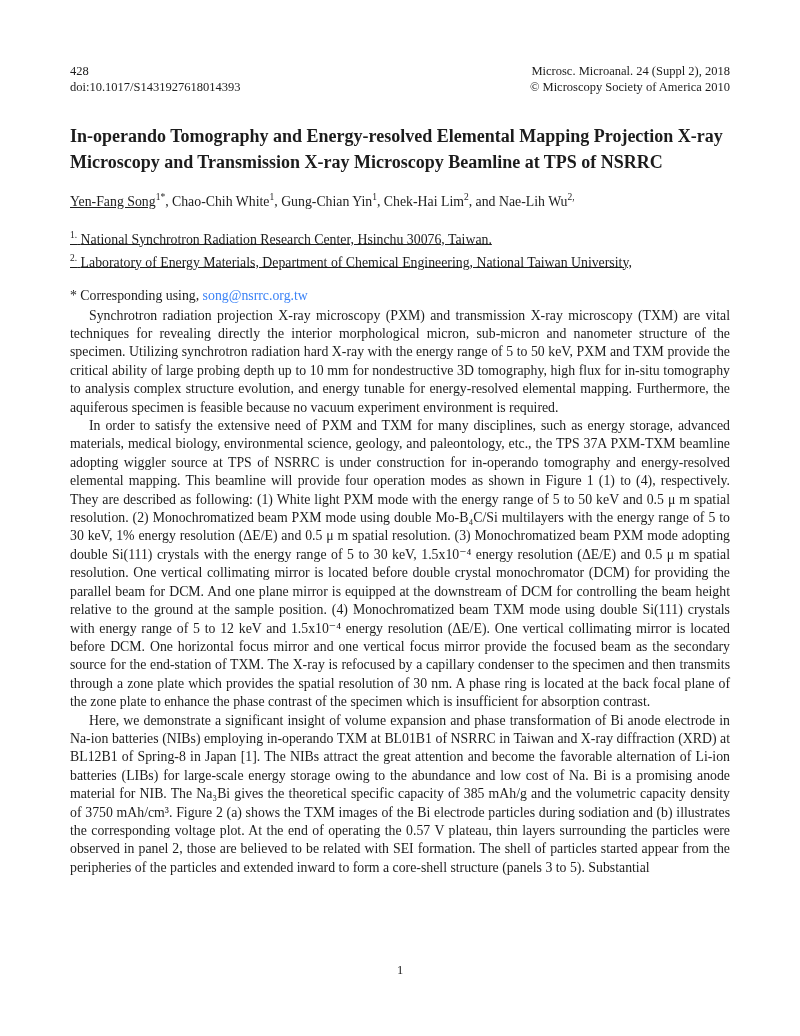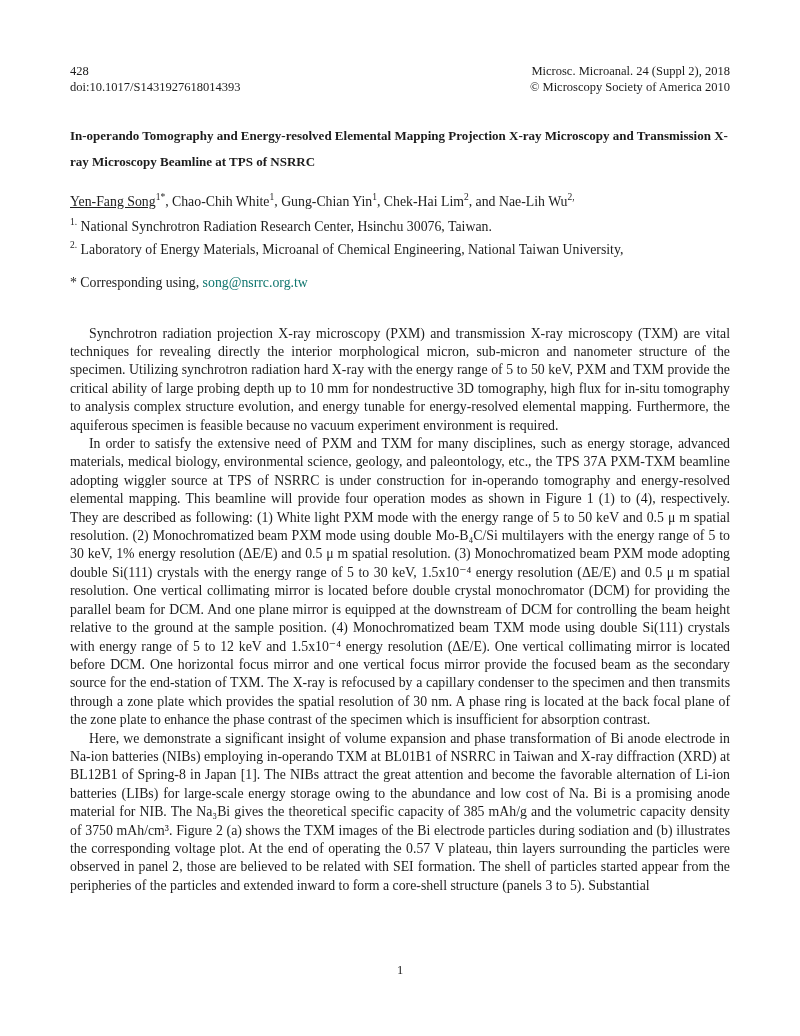--- a/index.html
+++ b/index.html
@@ -14,35 +14,35 @@
     overflow:hidden;
   }
   .header-row{
     display:flex;justify-content:space-between;
     font-size:12.5px;line-height:15.5px;
   }
   .header-left{text-align:left;}
   .header-right{text-align:right;}
   .paper-title{
     margin-top:28px;
-    font-size:13px;font-weight:bold;line-height:26px;
+    font-size:18px;font-weight:bold;line-height:26px;
     text-align:left;
   }
   .authors-line{
     margin-top:13px;
     font-size:13.8px;line-height:18px;
   }
   .authors-line sup,.affil sup{font-size:9.5px;}
   .underline{text-decoration:underline;margin-top:18px;}
-  .affiliations{margin-top:2px;font-size:13.8px;line-height:18.4px;}
+  .affiliations{margin-top:15px;font-size:13.8px;line-height:18.4px;text-decoration:underline;}
   .affil{white-space:nowrap;}
   .affil-cont{padding-left:7px;}
   .corresponding{margin-top:15px;font-size:13.8px;line-height:18px;}
-  .email-link{color:#0f766e;text-decoration:none;}
-  .body-text{margin-top:33px;}
+  .email-link{color:#3b82f6;text-decoration:none;}
+  .body-text{margin-top:2px;}
   .body-text p{
     margin:0;
     font-size:13.8px;line-height:18.4px;
     text-align:justify;
     text-indent:19px;
   }
   .page-number{
     position:absolute;
     left:0;right:0;bottom:58px;
     text-align:center;
@@ -66,21 +66,21 @@
   </div>
 
   <h1 class="paper-title">In-operando Tomography and Energy-resolved Elemental Mapping Projection X-ray Microscopy and Transmission X-ray Microscopy Beamline at TPS of NSRRC</h1>
 
   <div class="authors-line">
     <span class="underline">Yen-Fang Song</span><sup>1*</sup><span>, Chao-Chih White</span><sup>1</sup><span>, Gung-Chian Yin</span><sup>1</sup><span>, Chek-Hai Lim</span><sup>2</sup><span>, and Nae-Lih Wu</span><sup>2,</sup>
   </div>
 
   <div class="affiliations">
     <div class="affil"><sup>1.</sup> <span>National Synchrotron Radiation Research Center, Hsinchu 30076, Taiwan.</span></div>
-    <div class="affil"><sup>2.</sup> <span>Laboratory of Energy Materials, Microanal of Chemical Engineering, National Taiwan University,</span></div>
+    <div class="affil"><sup>2.</sup> <span>Laboratory of Energy Materials, Department of Chemical Engineering, National Taiwan University,</span></div>
   </div>
 
   <div class="corresponding">
     <span>* Corresponding using, </span><a href="#" class="email-link">song@nsrrc.org.tw</a>
   </div>
 
   <div class="body-text">
     <p>Synchrotron radiation projection X-ray microscopy (PXM) and transmission X-ray microscopy (TXM) are vital techniques for revealing directly the interior morphological micron, sub-micron and nanometer structure of the specimen. Utilizing synchrotron radiation hard X-ray with the energy range of 5 to 50 keV, PXM and TXM provide the critical ability of large probing depth up to 10 mm for nondestructive 3D tomography, high flux for in-situ tomography to analysis complex structure evolution, and energy tunable for energy-resolved elemental mapping. Furthermore, the aquiferous specimen is feasible because no vacuum experiment environment is required.</p>
     <p>In order to satisfy the extensive need of PXM and TXM for many disciplines, such as energy storage, advanced materials, medical biology, environmental science, geology, and paleontology, etc., the TPS 37A PXM-TXM beamline adopting wiggler source at TPS of NSRRC is under construction for in-operando tomography and energy-resolved elemental mapping. This beamline will provide four operation modes as shown in Figure 1 (1) to (4), respectively. They are described as following: (1) White light PXM mode with the energy range of 5 to 50 keV and 0.5 μ m spatial resolution. (2) Monochromatized beam PXM mode using double Mo-B₄C/Si multilayers with the energy range of 5 to 30 keV, 1% energy resolution (ΔE/E) and 0.5 μ m spatial resolution. (3) Monochromatized beam PXM mode adopting double Si(111) crystals with the energy range of 5 to 30 keV, 1.5x10⁻⁴ energy resolution (ΔE/E) and 0.5 μ m spatial resolution. One vertical collimating mirror is located before double crystal monochromator (DCM) for providing the parallel beam for DCM. And one plane mirror is equipped at the downstream of DCM for controlling the beam height relative to the ground at the sample position. (4) Monochromatized beam TXM mode using double Si(111) crystals with energy range of 5 to 12 keV and 1.5x10⁻⁴ energy resolution (ΔE/E). One vertical collimating mirror is located before DCM. One horizontal focus mirror and one vertical focus mirror provide the focused beam as the secondary source for the end-station of TXM. The X-ray is refocused by a capillary condenser to the specimen and then transmits through a zone plate which provides the spatial resolution of 30 nm. A phase ring is located at the back focal plane of the zone plate to enhance the phase contrast of the specimen which is insufficient for absorption contrast.</p>
     <p>Here, we demonstrate a significant insight of volume expansion and phase transformation of Bi anode electrode in Na-ion batteries (NIBs) employing in-operando TXM at BL01B1 of NSRRC in Taiwan and X-ray diffraction (XRD) at BL12B1 of Spring-8 in Japan [1]. The NIBs attract the great attention and become the favorable alternation of Li-ion batteries (LIBs) for large-scale energy storage owing to the abundance and low cost of Na. Bi is a promising anode material for NIB. The Na₃Bi gives the theoretical specific capacity of 385 mAh/g and the volumetric capacity density of 3750 mAh/cm³. Figure 2 (a) shows the TXM images of the Bi electrode particles during sodiation and (b) illustrates the corresponding voltage plot. At the end of operating the 0.57 V plateau, thin layers surrounding the particles were observed in panel 2, those are believed to be related with SEI formation. The shell of particles started appear from the peripheries of the particles and extended inward to form a core-shell structure (panels 3 to 5). Substantial</p>

